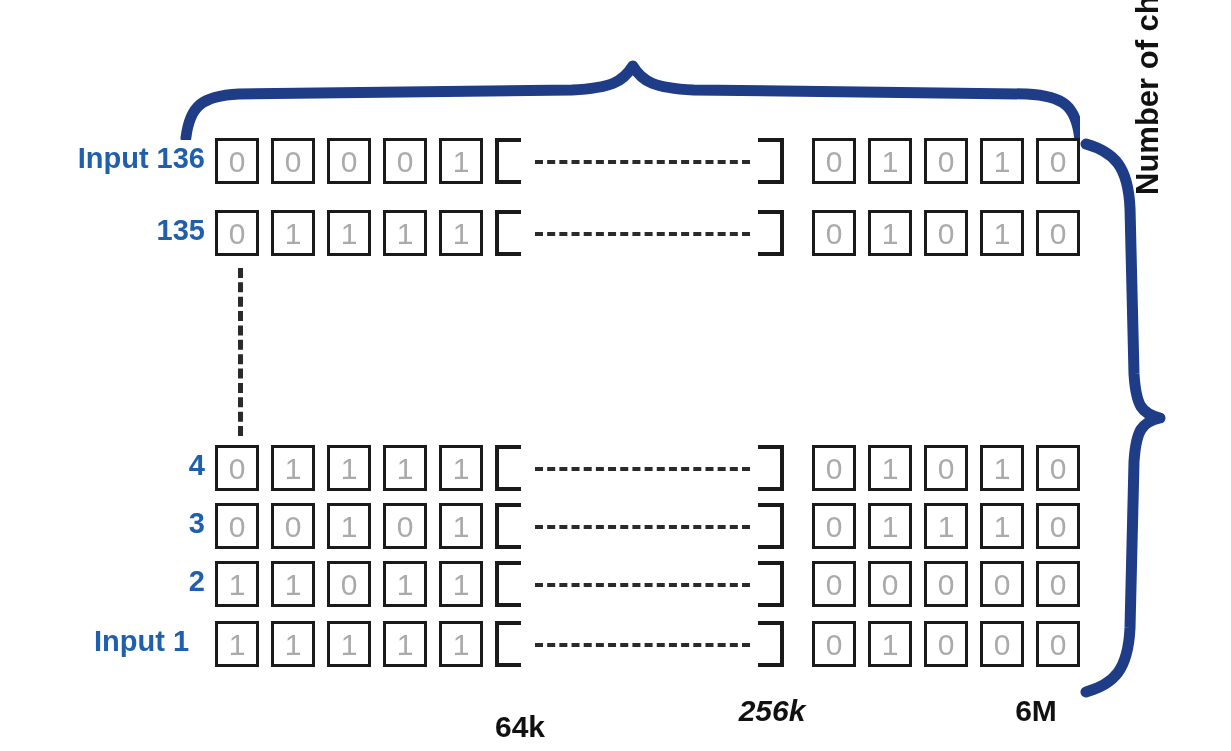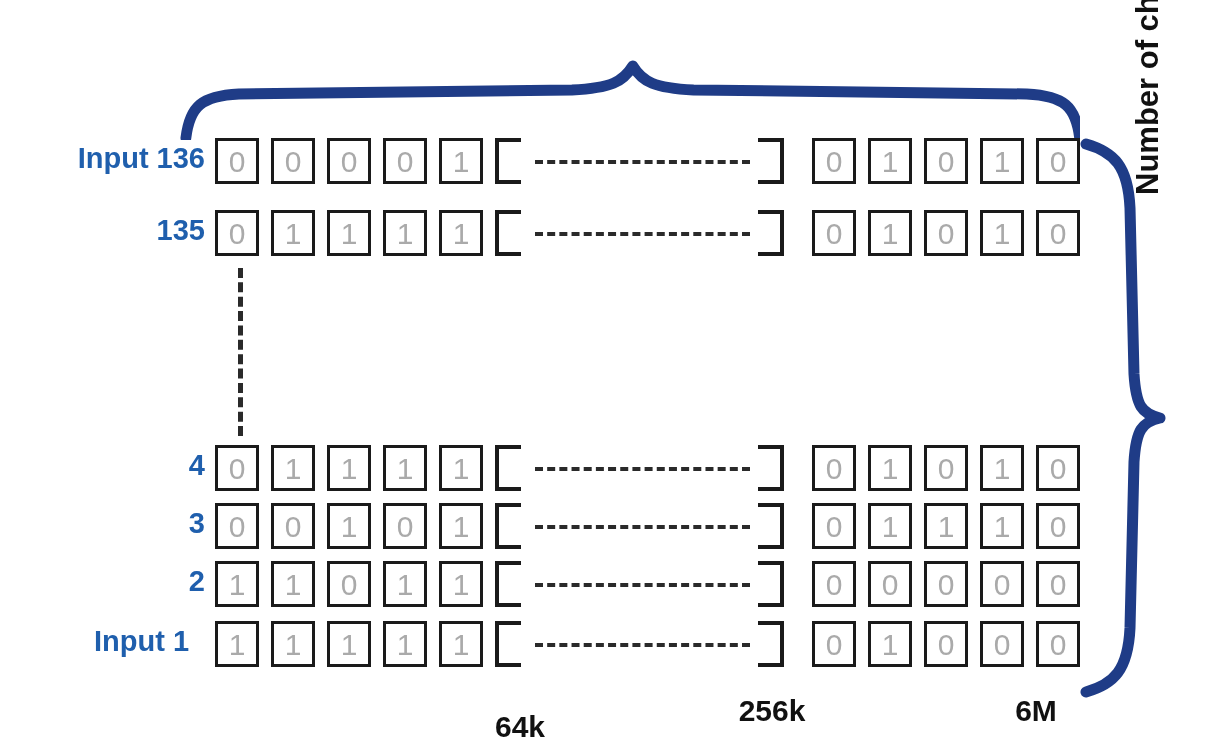--- a/index.html
+++ b/index.html
@@ -204,17 +204,17 @@
         <div class="cell" style="left: 924px; top: 0px;">0</div>
         <div class="cell" style="left: 980px; top: 0px;">0</div>
         <div class="cell" style="left: 1036px; top: 0px;">0</div>
       </div>
     </div>
 
   <div id="vdots"></div>
 
   <div id="scale">
       <div class="scalelabel" style="left: 460px; width: 120px; margin-top: 16px;">64k</div>
-      <div class="scalelabel" style="left: 712px; width: 120px;">256k</div>
+      <div class="scalelabel" style="left: 712px; width: 120px; font-style: italic;">256k</div>
       <div class="scalelabel" style="left: 976px; width: 120px;">6M</div>
     </div>
 
 </div>
 
 </body></html>

